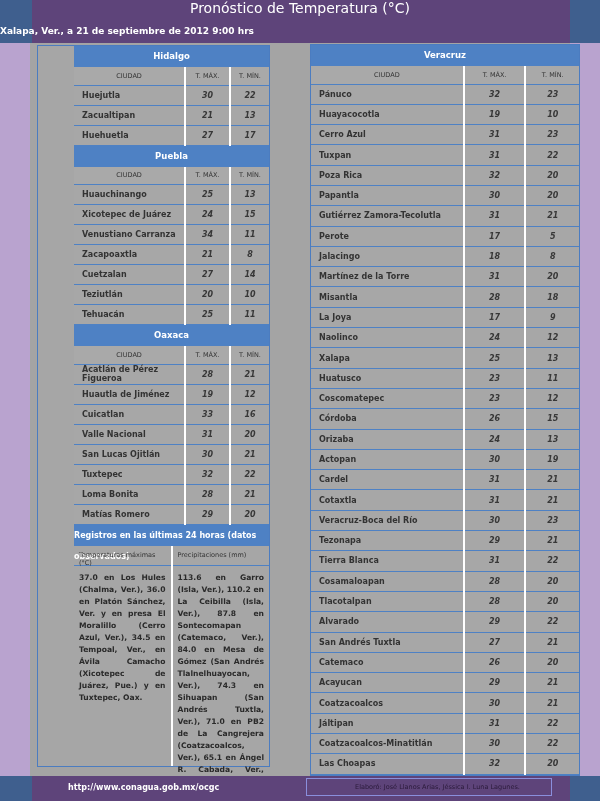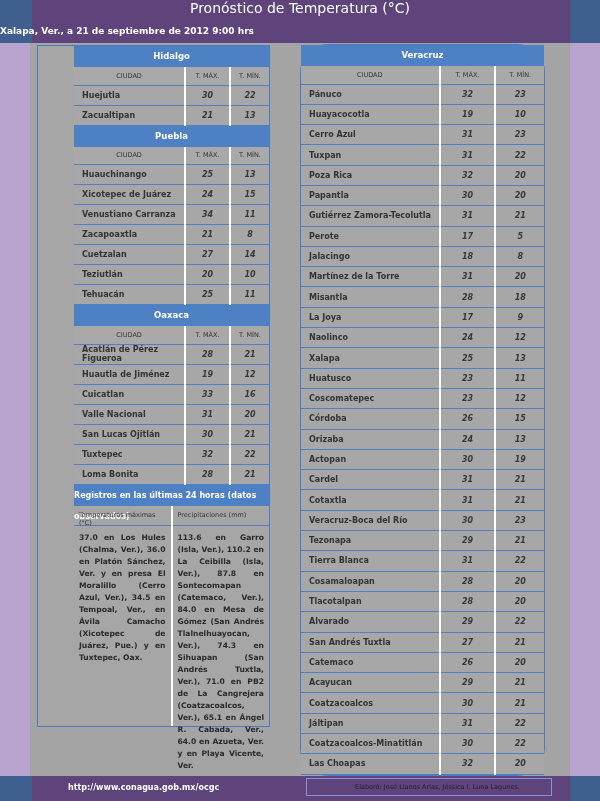--- a/index.html
+++ b/index.html
@@ -5,21 +5,21 @@
   * { box-sizing: border-box; margin: 0; padding: 0; }
   body { width: 600px; height: 801px; overflow: hidden; background: #b9a3cf; font-family: "DejaVu Sans", sans-serif; position: relative; }
   .header { position: absolute; left: 0; top: 0; width: 600px; height: 43px; background: #5e447a; }
   .header .edge-l { position: absolute; left: 0; top: 0; width: 32px; height: 43px; background: #3f5f8e; }
   .header .edge-r { position: absolute; right: 0; top: 0; width: 30px; height: 43px; background: #3f5f8e; }
   .header .title { position: absolute; left: 0; right: 0; top: 0; text-align: center; color: #fff; font-size: 14px; font-weight: normal; }
   .header .subtitle { position: absolute; left: 0; right: 0; top: 26px; color: #fff; font-size: 9px; font-weight: bold; }
   .content-bg { position: absolute; left: 30px; top: 43px; width: 540px; height: 733px; background: #a4a4a4; }
   .panel { position: absolute; border: 1px solid #4b7cc0; background: #a6a6a6; }
   .left-panel { left: 37px; top: 45px; width: 233px; padding-left: 36px; }
-  .right-panel { left: 300px; top: 44px; width: 245px; border-radius: 28px; }
+  .right-panel { left: 310px; top: 44px; width: 270px; }
   .sec-head { background: #4e81c4; color: #fff; font-weight: bold; font-size: 8.5px; text-align: center; height: 21px; line-height: 21px; }
   table { width: 100%; border-collapse: collapse; table-layout: fixed; }
   th { font-size: 6.5px; font-weight: normal; color: #333; height: 18px; background: #a9a9a9; border-bottom: 1px solid #4e81c4; }
   td { font-size: 8px; color: #2a2a2a; height: 20px; border-bottom: 1px solid #4e81c4; background: #a7a7a7; }
   td.city { text-align: left; padding-left: 8px; font-weight: bold; color: #333; }
   td.num { text-align: center; font-style: italic; font-weight: bold; color: #383838; }
   .col-c { width: 57%; }
   .col-x { width: 23%; border-left: 2px solid #ffffff; }
   .col-n { width: 20%; border-left: 2px solid #ffffff; }
   td.col-x, td.col-n, th.col-x, th.col-n { border-left: 2px solid #fff; }
@@ -60,20 +60,25 @@
         <tr>
           <td class="city col-c">Huejutla</td>
           <td class="num col-x">30</td>
           <td class="num col-n">22</td>
         </tr>
         <tr>
           <td class="city col-c">Zacualtipan</td>
           <td class="num col-x">21</td>
           <td class="num col-n">13</td>
         </tr>
+        <tr>
+          <td class="city col-c">Huehuetla</td>
+          <td class="num col-x">27</td>
+          <td class="num col-n">17</td>
+        </tr>
       </tbody>
     </table>
   <div class="sec-head">Puebla</div>
   <table>
       <tbody>
         <tr>
           <th class="col-c">CIUDAD</th>
           <th class="col-x">T. MÁX.</th>
           <th class="col-n">T. MÍN.</th>
         </tr>
@@ -149,20 +154,25 @@
         </tr>
         <tr>
           <td class="city col-c">Tuxtepec</td>
           <td class="num col-x">32</td>
           <td class="num col-n">22</td>
         </tr>
         <tr>
           <td class="city col-c">Loma Bonita</td>
           <td class="num col-x">28</td>
           <td class="num col-n">21</td>
+        </tr>
+        <tr>
+          <td class="city col-c">Matías Romero</td>
+          <td class="num col-x">29</td>
+          <td class="num col-n">20</td>
         </tr>
       </tbody>
     </table>
 
   <div class="obs-head">Registros en las últimas 24 horas (datos observados)</div>
   <div class="obs-grid">
     <div class="obs-col">
       <div class="obs-label">Temperaturas máximas (°C)</div>
       <div class="obs-text">37.0 en Los Hules (Chalma, Ver.), 36.0 en Platón Sánchez, Ver. y en presa El Moralillo (Cerro Azul, Ver.), 34.5 en Tempoal, Ver., en Ávila Camacho (Xicotepec de Juárez, Pue.) y en Tuxtepec, Oax.</div>
     </div>

